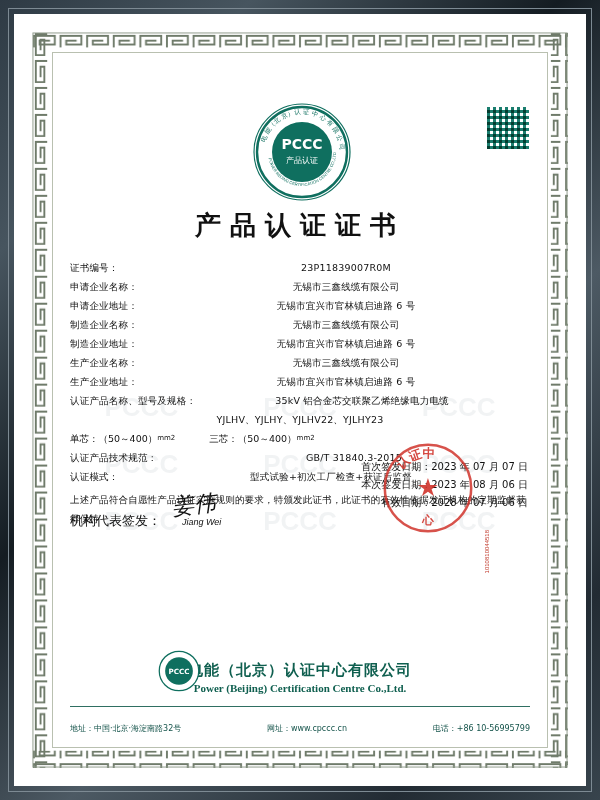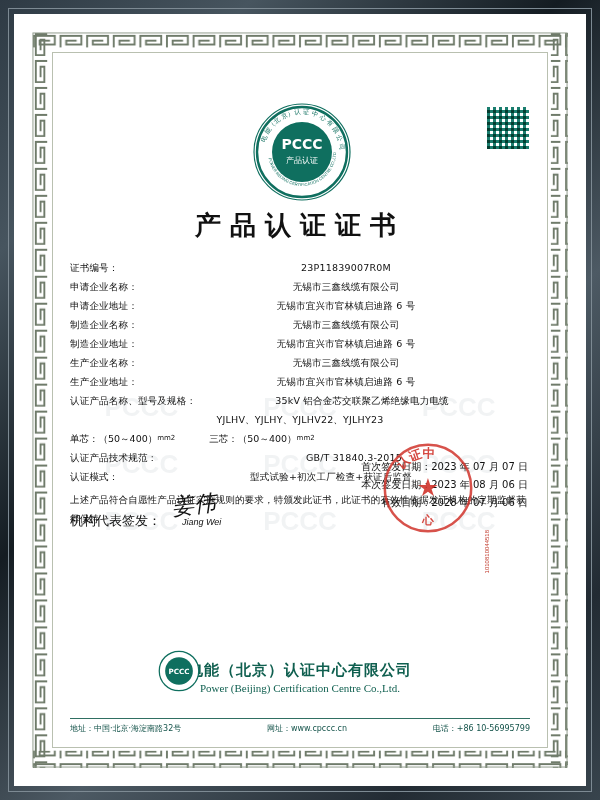--- a/index.html
+++ b/index.html
@@ -219,38 +219,38 @@
     font-family: "DejaVu Sans", "Liberation Sans", sans-serif;
     font-size: 15px;
     font-weight: bold;
     color: #0f5f4f;
     letter-spacing: 1px;
   }
   .issuer-en {
     margin-top: 2px;
     font-family: "Liberation Serif", serif;
     font-size: 11px;
-    font-weight: normal;
+    font-weight: bold;
     color: #0f5f4f;
   }
   .seal-small {
     position: absolute;
     left: 96px;
     bottom: 2px;
     width: 42px;
     height: 42px;
   }
 
   
   .footer {
     position: absolute;
     left: 8px; right: 8px;
     bottom: 6px;
     border-top: 1px solid #2f6f62;
-    padding-top: 4px;
+    padding-top: 16px;
     display: flex;
     justify-content: space-between;
     font-family: "DejaVu Sans", "Liberation Sans", sans-serif;
     font-size: 8px;
     color: #14534a;
   }
 
   
   .serial {
     position: absolute;

